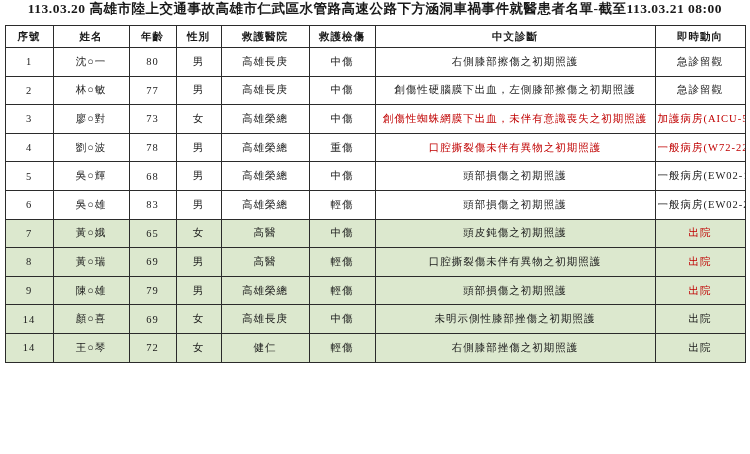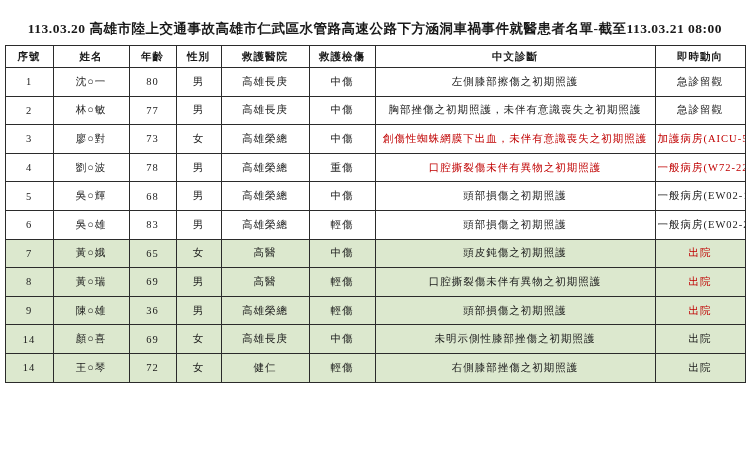--- a/index.html
+++ b/index.html
@@ -15,21 +15,21 @@
     font-family:"Liberation Serif","DejaVu Serif",serif;
     color:var(--ink);
     overflow:hidden;
   }
   .page{width:750px;height:454px;position:relative;}
   .title{
     text-align:center;
     font-weight:bold;
     font-size:13.5px;
     letter-spacing:0.5px;
-    padding-top:20px;
+    padding-top:0;
     white-space:nowrap;
   }
   table{
     border-collapse:collapse;
     table-layout:fixed;
     width:740px;
     margin:7px auto 0 auto;
   }
   th,td{
     border:1px solid var(--line);
@@ -83,31 +83,31 @@
         </tr>
     </thead>
     <tbody>
         <tr>
           <td>1</td>
           <td>沈○一</td>
           <td>80</td>
           <td>男</td>
           <td>高雄長庚</td>
           <td>中傷</td>
-          <td>左側膝部擦傷之初期照護</td>
+          <td>右側膝部擦傷之初期照護</td>
           <td>急診留觀</td>
         </tr>
         <tr>
           <td>2</td>
           <td>林○敏</td>
           <td>77</td>
           <td>男</td>
           <td>高雄長庚</td>
           <td>中傷</td>
-          <td>胸部挫傷之初期照護，未伴有意識喪失之初期照護</td>
+          <td>創傷性硬腦膜下出血，左側膝部擦傷之初期照護</td>
           <td>急診留觀</td>
         </tr>
         <tr>
           <td>3</td>
           <td>廖○對</td>
           <td>73</td>
           <td>女</td>
           <td>高雄榮總</td>
           <td>中傷</td>
           <td class="red">創傷性蜘蛛網膜下出血，未伴有意識喪失之初期照護</td>
@@ -159,21 +159,21 @@
           <td>69</td>
           <td>男</td>
           <td>高醫</td>
           <td>輕傷</td>
           <td>口腔撕裂傷未伴有異物之初期照護</td>
           <td class="red">出院</td>
         </tr>
         <tr class="green">
           <td>9</td>
           <td>陳○雄</td>
-          <td>36</td>
+          <td>79</td>
           <td>男</td>
           <td>高雄榮總</td>
           <td>輕傷</td>
           <td>頭部損傷之初期照護</td>
           <td class="red">出院</td>
         </tr>
         <tr class="green">
           <td>14</td>
           <td>顏○喜</td>
           <td>69</td>

